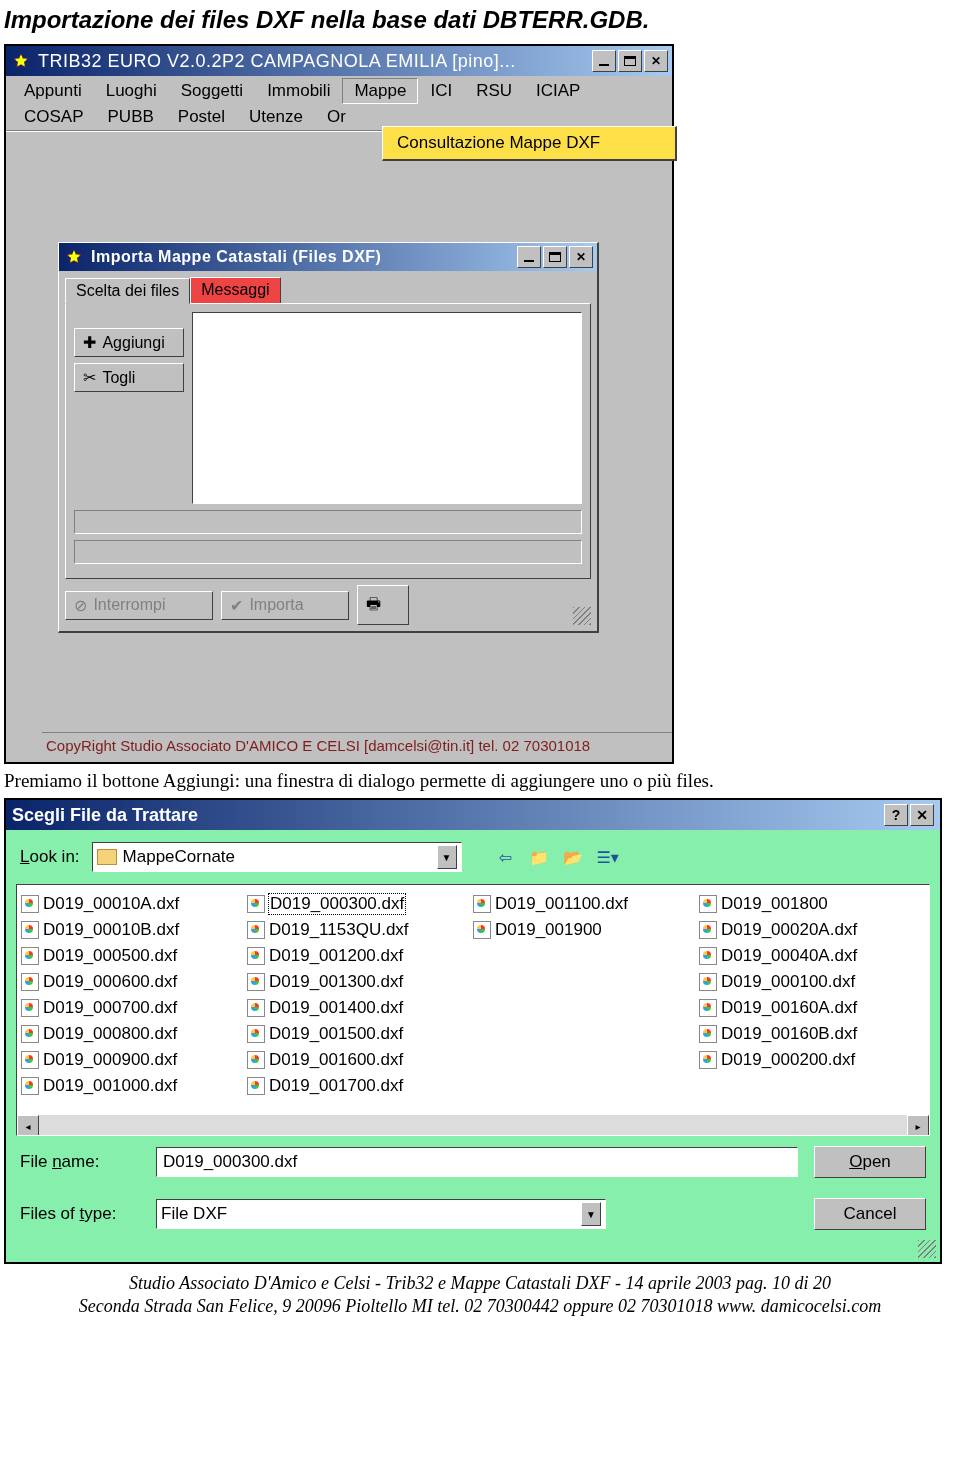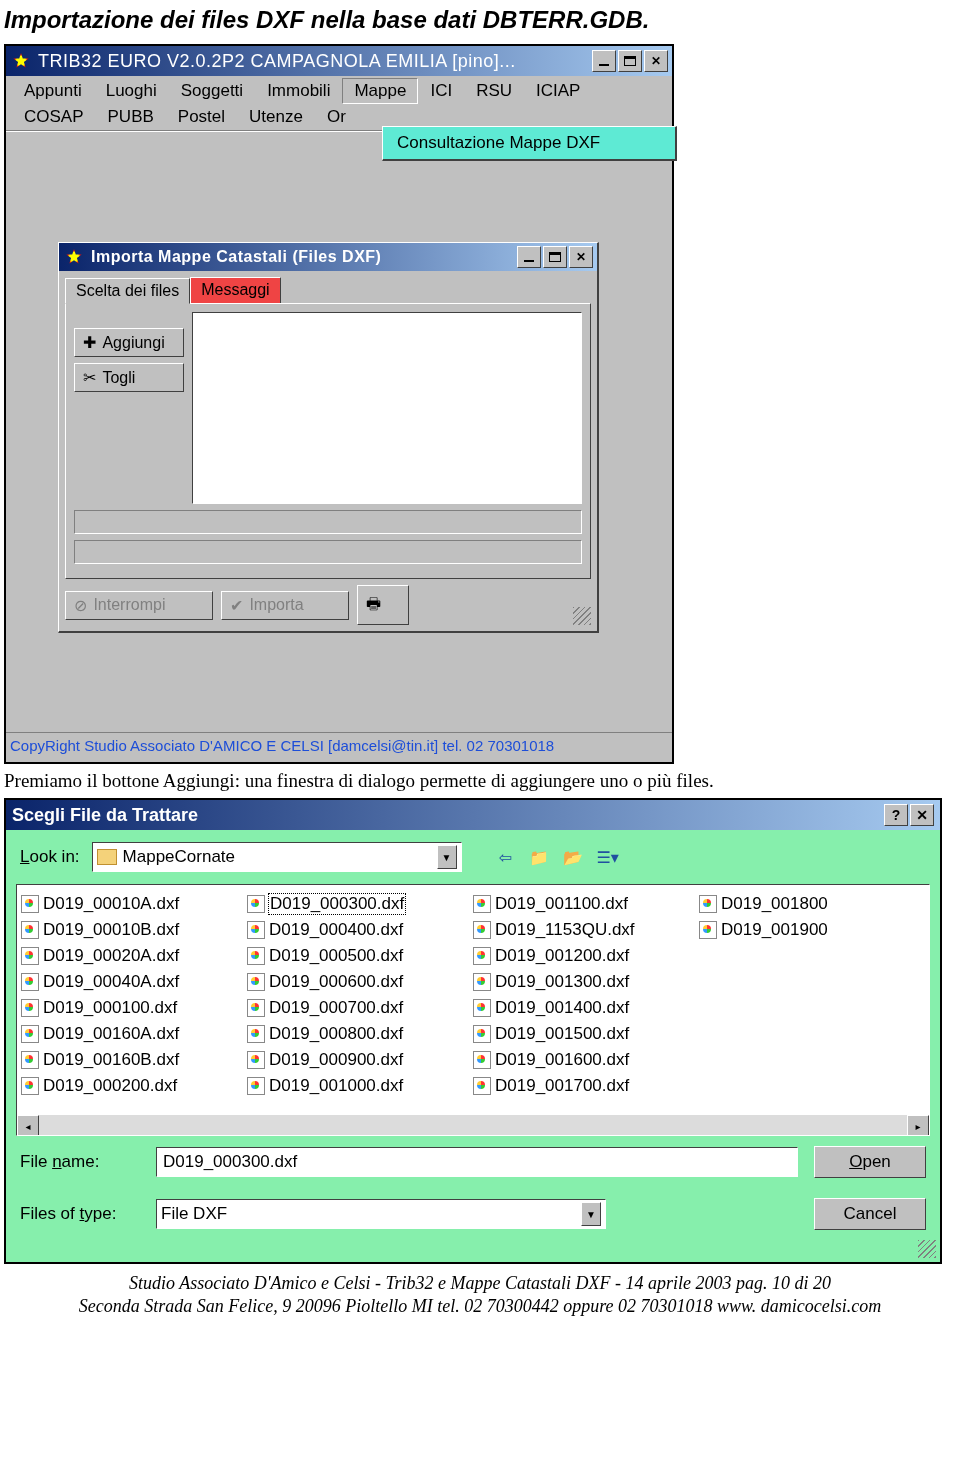--- a/index.html
+++ b/index.html
@@ -86,21 +86,21 @@
     background: #c0c0c0;
     border: 1px solid #808080;
     border-right-color: #fff;
     border-bottom-color: #fff;
     padding: 2px 11px;
   }
   .dropdown {
     position: absolute;
     margin-left: 370px;
     margin-top: -4px;
-    background: #5eead4;
+    background: #fde047;
     border: 1px solid #fff;
     border-right: 2px solid #404040;
     border-bottom: 2px solid #404040;
     width: 292px;
     z-index: 10;
   }
   .dropdown-item {
     padding: 6px 14px;
     font-size: 17px;
     font-family: Arial, sans-serif;
@@ -195,24 +195,25 @@
   .grip {
     margin-left: auto;
     width: 18px; height: 18px;
     background: repeating-linear-gradient(135deg, #808080 0 1px, transparent 1px 4px);
     align-self: flex-end;
   }
 
   .statusbar {
     border-top: 1px solid #808080;
     background: #c0c0c0;
-    color: #1d4ed8;
+    color: #7f1d1d;
     font-family: Arial, sans-serif;
     font-size: 15px;
     padding: 4px 16px 8px 4px;
+    margin-left: 36px;
   }
 
   
   .para {
     font-family: "Times New Roman", Times, serif;
     font-size: 19px;
     padding: 6px 4px;
   }
 
   
@@ -530,24 +531,20 @@
         <div class="fileitem">
           <span class="ficon"></span>
           <span class="ftext">D019_001800</span>
         </div>
         <div class="fileitem">
           <span class="ficon"></span>
           <span class="ftext">D019_00010B.dxf</span>
         </div>
         <div class="fileitem">
           <span class="ficon"></span>
-          <span class="ftext">D019_000400.dxf</span>
-        </div>
-        <div class="fileitem">
-          <span class="ficon"></span>
           <span class="ftext">D019_1153QU.dxf</span>
         </div>
         <div class="fileitem">
           <span class="ficon"></span>
           <span class="ftext">D019_001900</span>
         </div>
         <div class="fileitem">
           <span class="ficon"></span>
           <span class="ftext">D019_00020A.dxf</span>
         </div>

